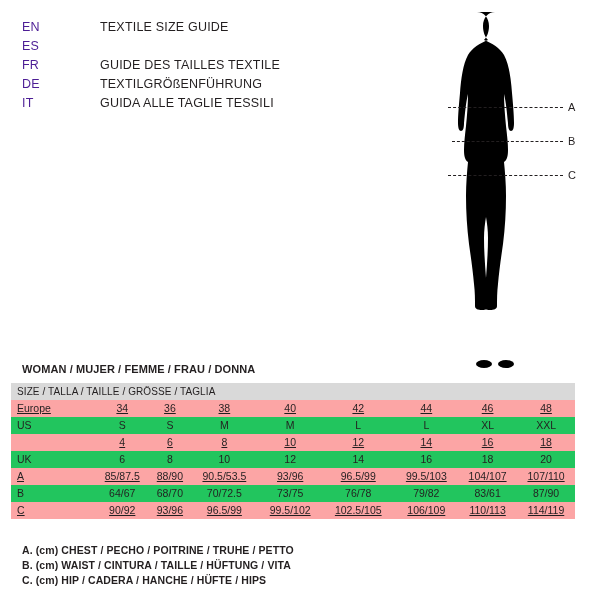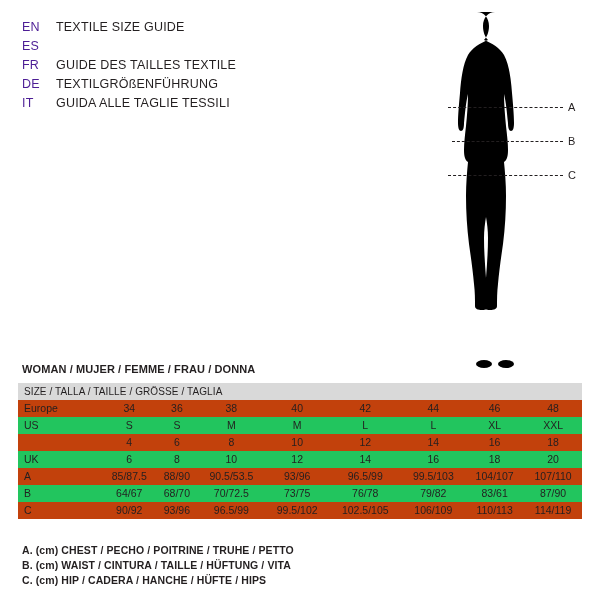--- a/index.html
+++ b/index.html
@@ -37,20 +37,21 @@
   }
   .title-lang {
     width: 34px;
     flex: 0 0 34px;
     font-size: 12.5px;
     color: #4c1d95;
   }
   .title-text {
     font-size: 12.5px;
     color: #231f20;
+    margin-left: 44px;
   }
 
   
   .figure-wrap {
     position: absolute;
     left: 400px;
     top: 8px;
     width: 190px;
     height: 360px;
   }
@@ -78,21 +79,21 @@
     position: absolute;
     left: 22px;
     top: 363px;
     font-size: 11px;
     font-weight: bold;
     color: #231f20;
     letter-spacing: 0.1px;
   }
   table.sizes {
     position: absolute;
-    left: 18px;
+    left: 11px;
     top: 383px;
     width: 564px;
     border-collapse: collapse;
     font-size: 10.5px;
     color: #231f20;
   }
   table.sizes td {
     padding: 0;
     height: 17px;
     line-height: 17px;
@@ -103,21 +104,22 @@
     text-align: left;
     padding-left: 6px;
     width: 78px;
   }
   tr.head td {
     background: #d9d9d9;
     font-size: 10px;
     letter-spacing: 0.1px;
   }
   tr.shaded td {
-    background: #c2410c;
+    background: #fca5a5;
+    text-decoration: underline;
   }
   tr.plain td {
     background: #22c55e;
   }
 
   
   .notes {
     position: absolute;
     left: 22px;
     top: 543px;

